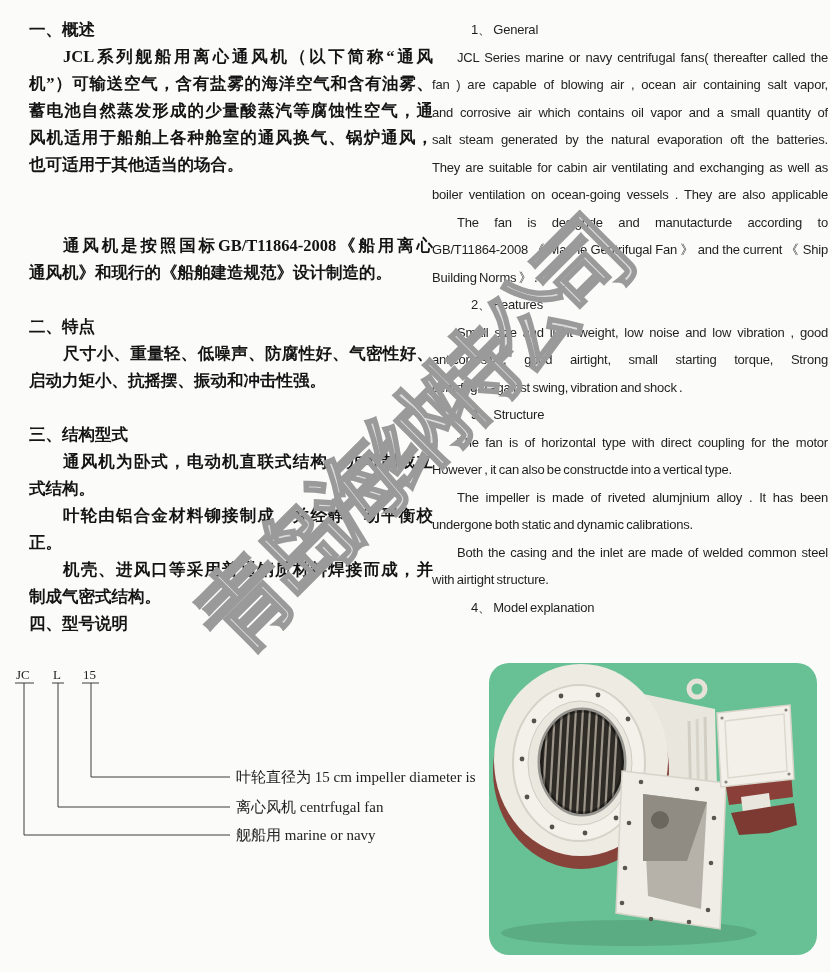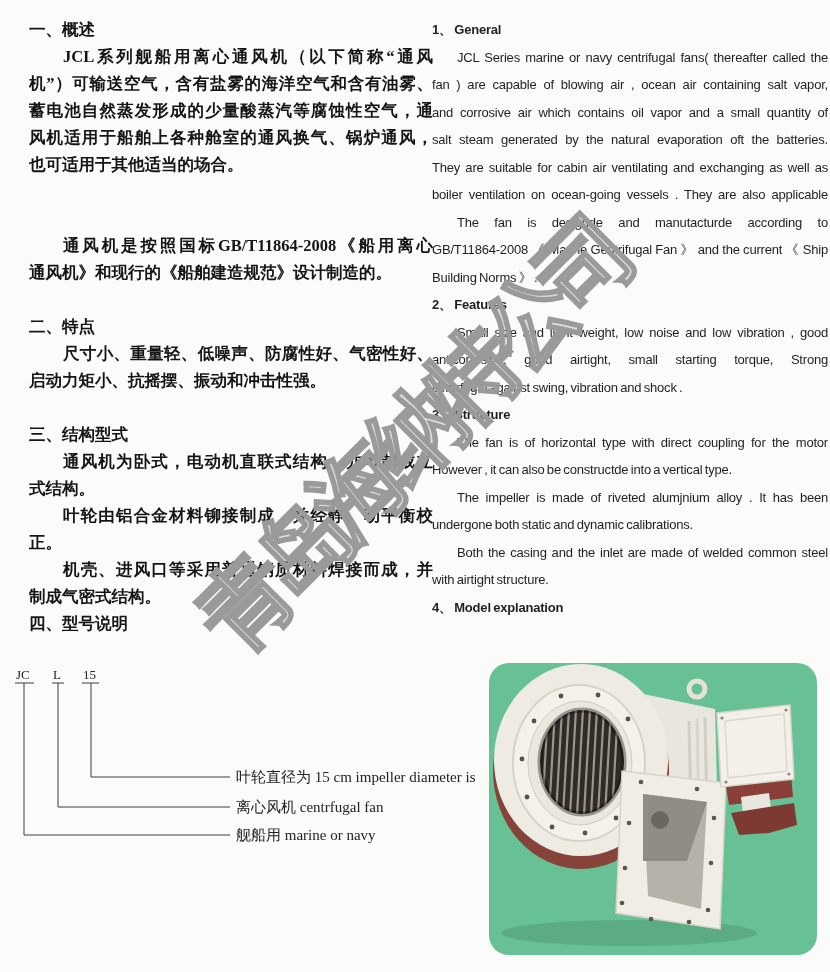--- a/index.html
+++ b/index.html
@@ -19,21 +19,21 @@
 
   
   .col{position:absolute;top:16px;overflow:hidden;z-index:2;}
   .left-col{left:13px;width:404px;font-family:"Liberation Serif",serif;
             font-size:16.5px;line-height:27px;font-weight:600;color:#141414;margin-left:16px;}
   .right-col{left:432px;width:396px;font-family:"Liberation Sans",sans-serif;
              font-size:13px;line-height:27.5px;letter-spacing:-0.2px;word-spacing:-1px;color:#1f1f1f;}
   .line,.heading{white-space:nowrap;overflow:hidden;}
   .jl{text-align:justify;text-align-last:justify;}
   .heading{font-weight:bold;}
-  .right-col .heading{font-weight:700;}
+  .right-col .heading{font-weight:400;margin-left:39px;}
   .left-col .ind{text-indent:34px;}
   .right-col .ind{text-indent:25px;}
   .spacer{width:100%;}
 
   
   .diagram{position:absolute;left:0;top:655px;z-index:2;}
   .diagram text{fill:#222;}
   .diagram .code{font-family:"Liberation Serif",serif;font-size:13px;}
   .diagram .lbl{font-family:"Liberation Serif",serif;font-size:15px;}
   .diagram line{stroke:#3c3c3c;stroke-width:1;}

